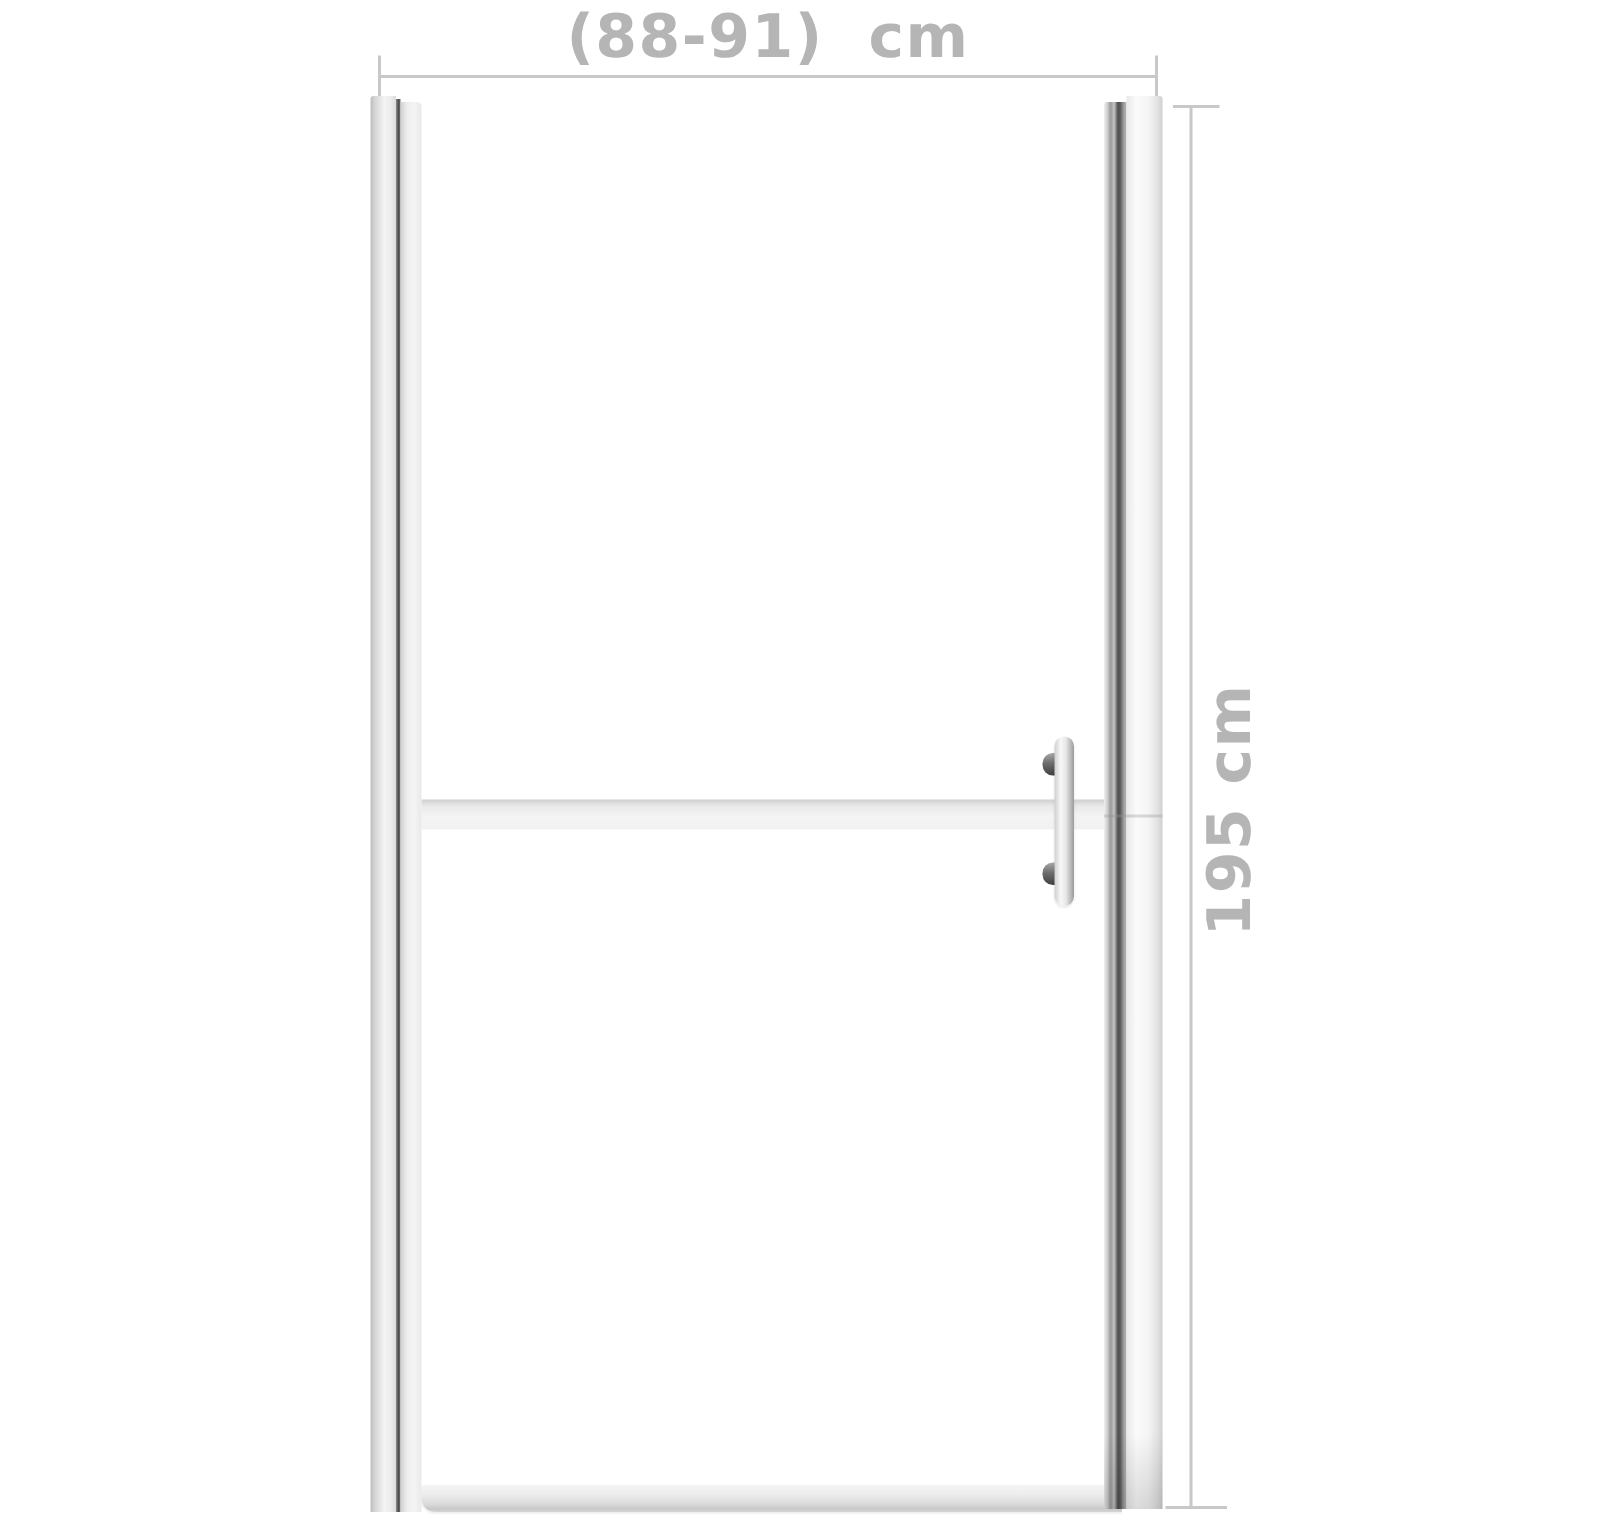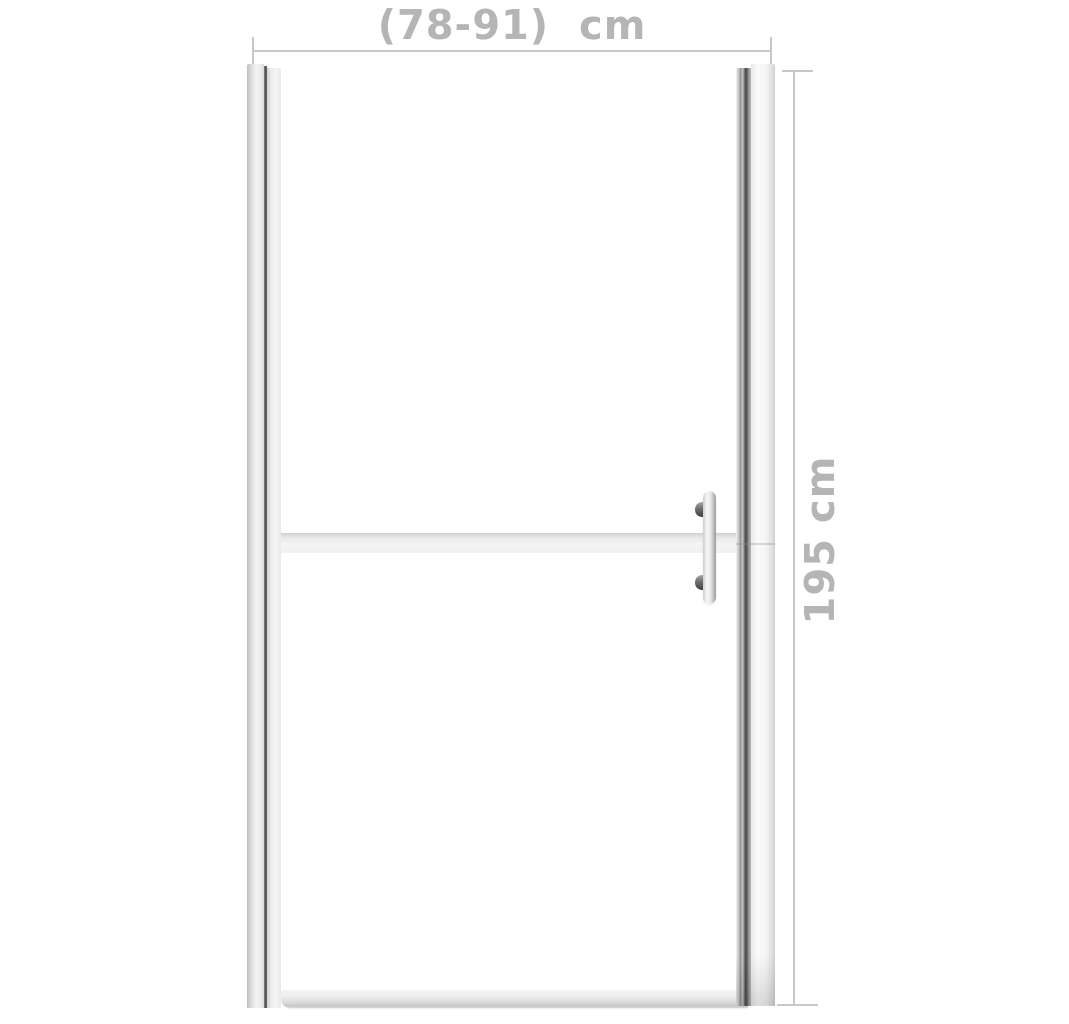--- a/index.html
+++ b/index.html
@@ -119,21 +119,21 @@
     z-index: 4;
   }
   .handle-standoff.top { top: 502px; }
   .handle-standoff.bottom { top: 575px; }
 </style>
 </head>
 <body>
 
 <div class="canvas">
 
-  <div class="abs dim-label width">(78-91)  cm</div>
+  <div class="abs dim-label width">(88-91)  cm</div>
   <div class="abs dim-line width-line"></div>
   <div class="abs dim-line width-tick-l"></div>
   <div class="abs dim-line width-tick-r"></div>
 
   <div class="abs dim-line height-line"></div>
   <div class="abs dim-line height-cap-t"></div>
   <div class="abs dim-line height-cap-b"></div>
   <div class="abs dim-label height">195 cm</div>
 
   <div class="abs frosted-stripe"></div>

